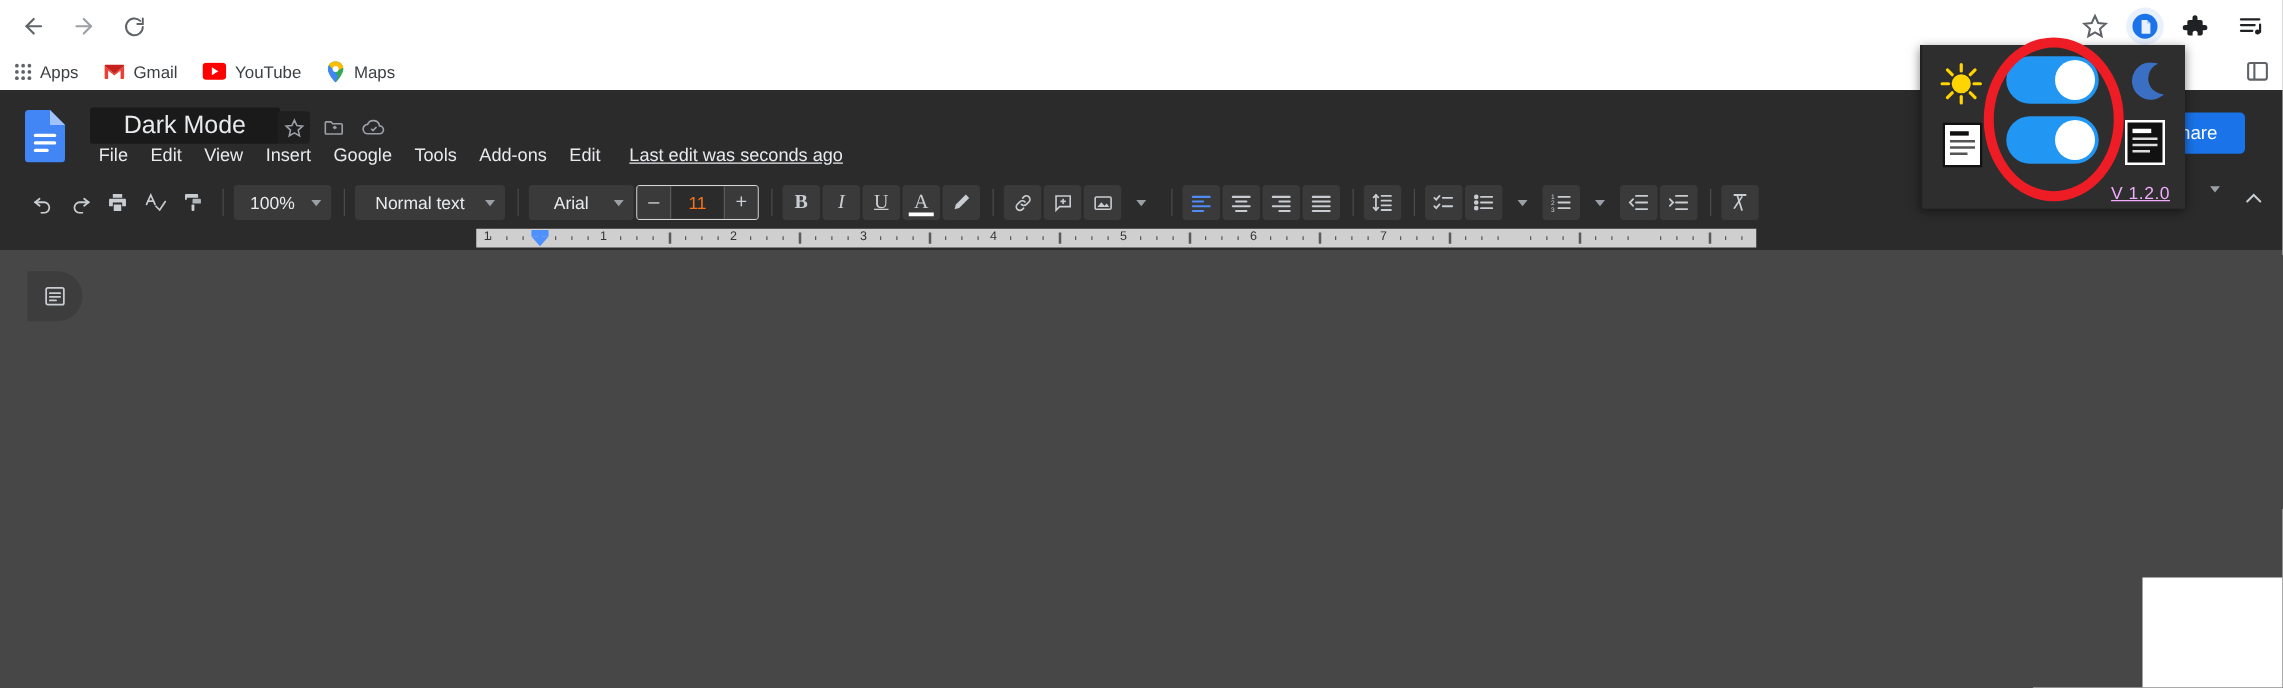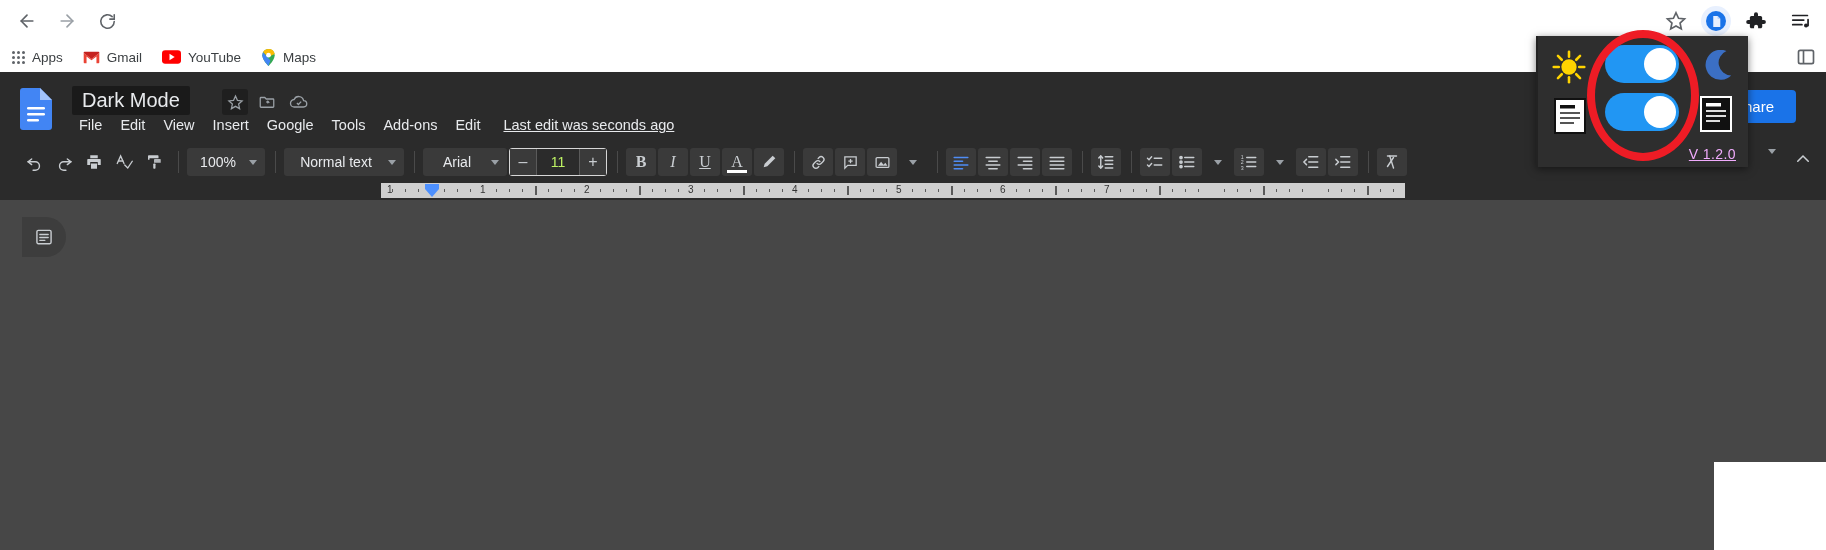--- a/index.html
+++ b/index.html
@@ -70,21 +70,21 @@
     position: absolute; top: 72px; left: 0; width: 1826px; height: 478px;
     background: #2b2b2b;
   }
   .docs-header { position: relative; height: 70px; background: #2b2b2b; }
 
   .docs-logo { position: absolute; left: 20px; top: 16px; width: 32px; height: 42px; }
 
   .doc-title {
     position: absolute; left: 72px; top: 14px;
     background: #1a1a1a; color: #e8eaed;
-    font-size: 20px; padding: 3px 10px; border-radius: 2px;
+    font-size: 20px; padding: 3px 27px; border-radius: 2px;
     white-space: nowrap;
   }
   .title-icons { position: absolute; left: 222px; top: 17px; display: flex; gap: 6px; }
   .ticon {
     width: 26px; height: 26px; display: flex; align-items: center; justify-content: center;
     color: #9aa0a6;
   }
   .ticon.boxed { background: #1f1f1f; border-radius: 3px; }
 
   .menubar {
@@ -135,21 +135,21 @@
            border-right: 4px solid transparent; border-top: 5px solid #9aa0a6; margin-left: 8px;}
   .fontsize-group {
     display: flex; align-items: center; height: 28px;
     border: 1px solid #d7d7d7; border-radius: 3px; margin-right: 2px;
   }
   .fontsize-group .fs-btn {
     width: 26px; height: 26px; display:flex; align-items:center; justify-content:center;
     color: #c9cdd1; font-size: 16px; background: #3a3a3a;
   }
   .fontsize-group .fs-val {
-    width: 44px; text-align: center; color: #bef264; font-size: 14px;
+    width: 44px; text-align: center; color: #f97316; font-size: 14px;
     background: #2b2b2b; height: 26px; line-height:26px;
     border-left: 1px solid #5a5a5a; border-right: 1px solid #5a5a5a;
   }
   .tc-underline { position: absolute; bottom: 3px; left: 5px; right: 5px; height: 3px; background: #ffffff; }
   .tb-collapse { position: absolute; right: 14px; top: 8px; color: #c9cdd1; }
   .tb-mode-caret { position: absolute; right: 50px; top: 12px; }
 
   
   .ruler {
     position: absolute; top: 110px; left: 0; width: 1826px; height: 18px;

